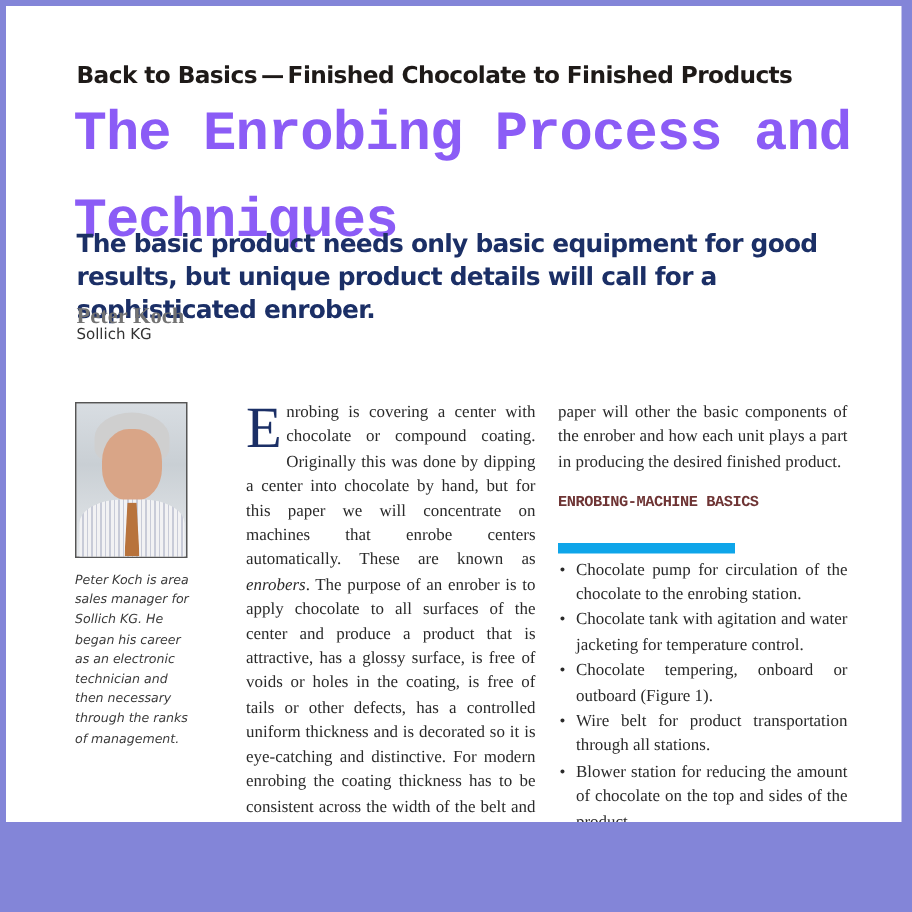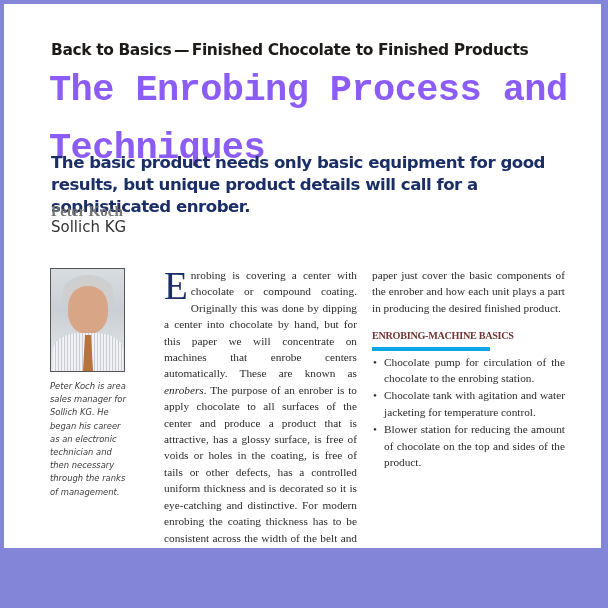--- a/index.html
+++ b/index.html
@@ -26,21 +26,21 @@
     font-family:"DejaVu Sans", sans-serif; font-weight:bold; 
     font-size:16.6px; line-height:22px; color:#1b2f66; letter-spacing:-0.5px;
   }
   .author {
     position:absolute; left:47px; top:199px;
     font-family:"Liberation Serif", serif; font-weight:bold;
     font-size:15px; color:#737373;
   }
   .affil {
     position:absolute; left:47px; top:214px;
-    font-family:"DejaVu Sans", sans-serif; font-size:15px; color:#333;
+    font-family:"DejaVu Sans", sans-serif; font-size:10px; color:#333;
   }
   .photo {
     position:absolute; left:46px; top:264px; width:73px; height:102px;
     border:1px solid #555; overflow:hidden;
     background:linear-gradient(180deg,#d8dde2 0%,#c9cfd4 40%,#e6e9ec 100%);
   }
   .photo .hair { position:absolute; left:12px; top:6px; width:50px; height:34px; border-radius:50% 50% 30% 30%; background:#cfcfcf; }
   .photo .face { position:absolute; left:17px; top:17px; width:40px; height:48px; border-radius:45%; background:#d9a587; }
   .photo .shirt { position:absolute; left:2px; top:64px; width:70px; height:40px; border-radius:40% 40% 0 0; background:repeating-linear-gradient(90deg,#f2f2f4 0 2px,#c8cbd8 2px 3px); }
   .photo .tie { position:absolute; left:32px; top:66px; width:10px; height:36px; background:#b8733c; clip-path:polygon(20% 0,80% 0,100% 100%,0 100%); }
@@ -56,23 +56,23 @@
   }
   .col p { margin:0; }
   .col p.indent { text-indent:12px; }
   .col-mid { left:160px; }
   .col-right { left:368px; }
   .dropcap {
     float:left; font-family:"Liberation Serif", serif; font-size:39px;
     line-height:30px; color:#1b2f66; margin:2px 3px 0 0; padding-top:2px;
   }
   .section-head {
-    margin:12px 0 3px 0; font-family:Liberation Serif, serif; font-weight:bold;
+    margin:12px 0 3px 0; font-family:Liberation Mono, monospace; font-weight:bold;
     font-size:10.2px; letter-spacing:-0.3px; color:#6e3434;
-    border-bottom:4px solid #0ea5e9; padding-bottom:2px; display:inline-block; width:118px;
+    border-bottom:7px solid #0ea5e9; padding-bottom:17px; display:inline-block; width:118px;
     white-space:nowrap;
   }
   ul.bullets { list-style:none; margin:0; padding:0; }
   ul.bullets li { position:relative; padding-left:12px; margin-bottom:1px; }
   ul.bullets li::before { content:"•"; position:absolute; left:1px; top:0; }
   em { font-style:italic; }
 </style>
 </head>
 <body>
 
@@ -91,22 +91,24 @@
     <div class="tie"></div>
   </div>
   <div class="caption">Peter Koch is area sales manager for Sollich KG. He began his career as an electronic technician and then necessary through the ranks of management.</div>
 
   <div class="col col-mid">
     <p><span class="dropcap">E</span><span>nrobing is covering a center with chocolate or compound coating. Originally this was done by dipping a center into chocolate by hand, but for this paper we will concentrate on machines that enrobe centers automatically. These are known as </span><em>enrobers</em><span>. The purpose of an enrober is to apply chocolate to all surfaces of the center and produce a product that is attractive, has a glossy surface, is free of voids or holes in the coating, is free of tails or other defects, has a controlled uniform thickness and is decorated so it is eye-catching and distinctive. For modern enrobing the coating thickness has to be consistent across the width of the belt and also over time to give accurate weight control.</span></p>
     <p class="indent">For the enrobing process to work correctly it is necessary to prepare and present the centers to the enrober correctly and to feed the enrober with correctly tempered chocolate. Good enrobing is not just a case of pouring chocolate over a center and then cooling it. This paper will cover the basic components of the enrober and how each unit plays a part in producing the desired finished product.</p>
   </div>
 
   <div class="col col-right">
-    <p>paper just cover the basic components of the enrober and how each unit plays a part in producing the desired finished product.</p>
+    <p>paper will other the basic components of the enrober and how each unit plays a part in producing the desired finished product.</p>
     <div class="section-head">ENROBING-MACHINE BASICS</div>
     <ul class="bullets">
       <li>Chocolate pump for circulation of the chocolate to the enrobing station.</li>
       <li>Chocolate tank with agitation and water jacketing for temperature control.</li>
+      <li>Chocolate tempering, onboard or outboard (Figure 1).</li>
+      <li>Wire belt for product transportation through all stations.</li>
       <li>Blower station for reducing the amount of chocolate on the top and sides of the product.</li>
 
     </ul>
   </div>
 </div>
 
 </body></html>

